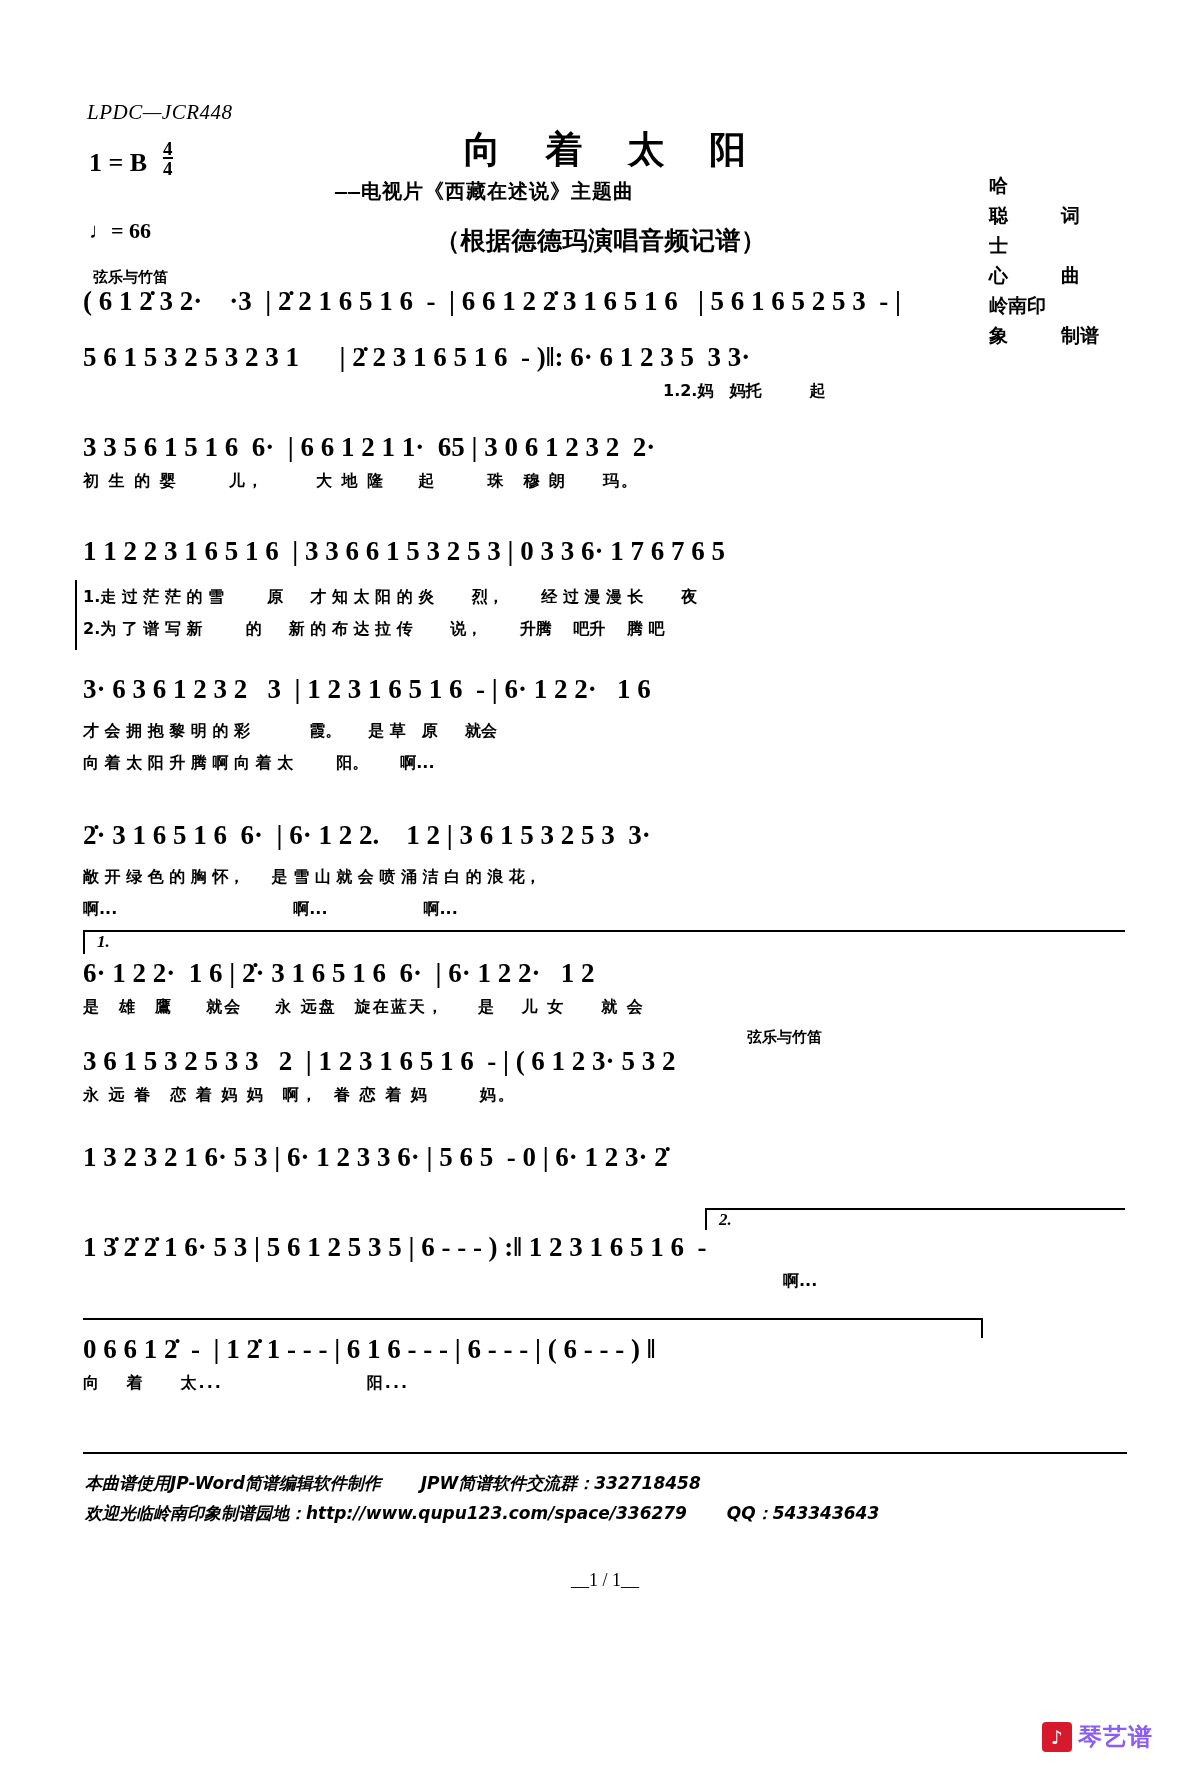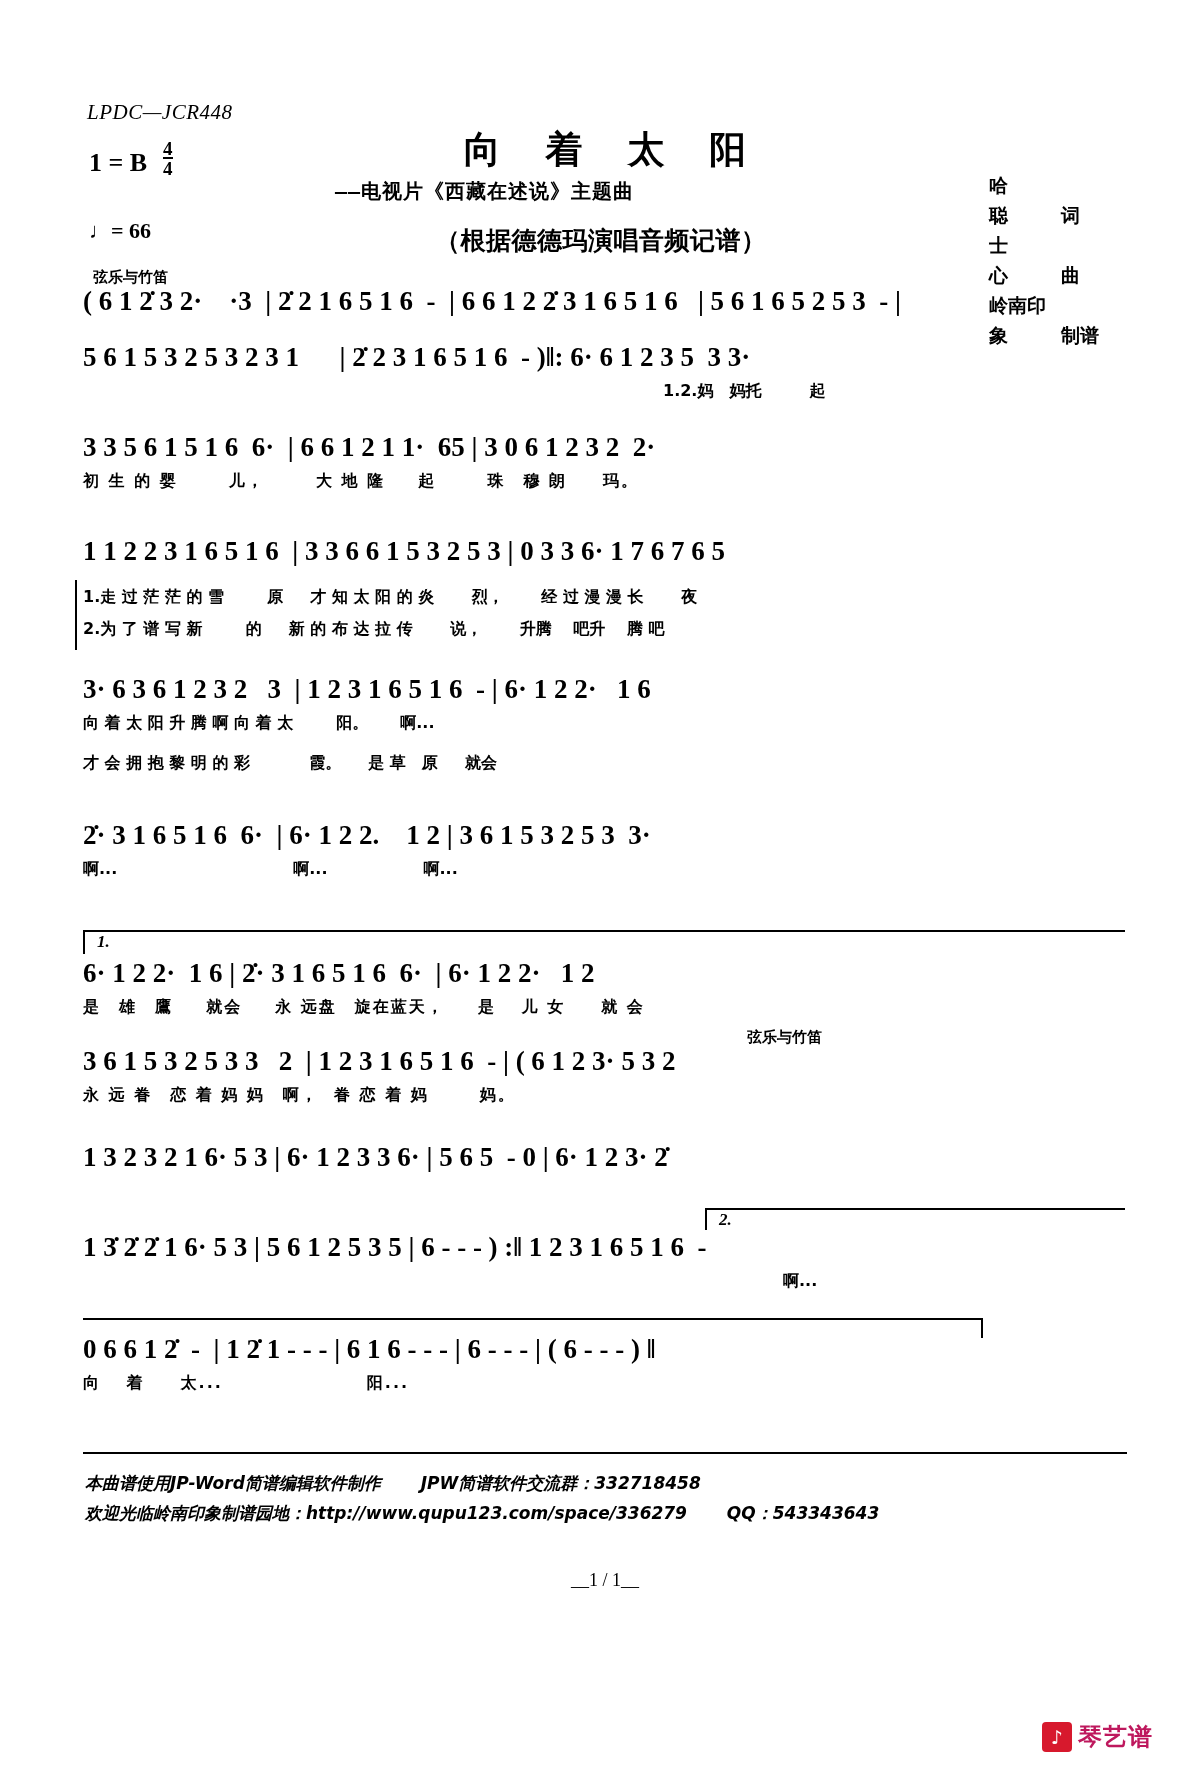--- a/index.html
+++ b/index.html
@@ -179,21 +179,21 @@
     color: #fff;
     font-family: "DejaVu Sans", sans-serif;
     font-size: 19px;
     font-weight: bold;
     display: flex; align-items: center; justify-content: center;
   }
   .brand .btext {
     font-family: "DejaVu Sans", sans-serif;
     font-size: 24px;
     font-weight: bold;
-    color: #be185d;
+    color: #8b5cf6;
     letter-spacing: 1px;
   }
 </style>
 </head>
 <body>
 
 <div class="sheet">
 
   <div class="code">LPDC—JCR448</div>
   <div class="title">向 着 太 阳</div>
@@ -238,26 +238,27 @@
   <div class="row" style="top:534px;">
     <div class="notes">1 1 2 2 3 1 6 5 1 6  | 3 3 6 6 1 5 3 2 5 3 | 0 3 3 6· 1 7 6 7 6 5</div>
     <div class="lyrics" style="margin-top:14px;">1.走 过 茫 茫 的 雪　　  原　  才 知 太 阳 的 炎　　 烈，　　 经 过 漫 漫 长　　 夜</div>
     <div class="lyrics">2.为 了 谱 写 新　　  的　  新 的 布 达 拉 传　　 说，　　 升腾　 吧升　 腾 吧</div>
   </div>
 
   <div class="vline" style="left:70px; top:580px; height:70px;"></div>
 
   <div class="row" style="top:672px;">
     <div class="notes">3· 6 3 6 1 2 3 2   3  | 1 2 3 1 6 5 1 6  - | 6· 1 2 2·   1 6</div>
+    <div class="lyrics" style="margin-top:10px;">才 会 拥 抱 黎 明 的 彩　　　  霞。　  是 草　原　  就会</div>
     <div class="lyrics">向 着 太 阳 升 腾 啊 向 着 太　　  阳。　　啊...</div>
-    <div class="lyrics" style="margin-top:10px;">才 会 拥 抱 黎 明 的 彩　　　  霞。　  是 草　原　  就会</div>
   </div>
 
   <div class="row" style="top:818px;">
     <div class="notes">2̇· 3 1 6 5 1 6  6·  | 6· 1 2 2.    1 2 | 3 6 1 5 3 2 5 3  3·</div>
+    <div class="lyrics" style="margin-top:10px;">敞 开 绿 色 的 胸 怀，　  是 雪 山 就 会 喷 涌 洁 白 的 浪 花，</div>
     <div class="lyrics">啊...　　　　　　　　　　　啊...　　　　　　啊...</div>
   </div>
 
   <div class="hline" style="left:78px; top:930px; width:1042px;"></div>
   <div class="vline" style="left:78px; top:930px; height:24px;"></div>
   <div class="marker" style="position:absolute; left:92px; top:932px;">1.</div>
 
   <div class="row" style="top:956px;">
     <div class="notes">6· 1 2 2·  1 6 | 2̇· 3 1 6 5 1 6  6·  | 6· 1 2 2·   1 2</div>
     <div class="lyrics" style="letter-spacing:2px;">是　雄　鷹　  就会　  永 远盘　旋在蓝天，　  是　 儿 女　　就 会</div>

